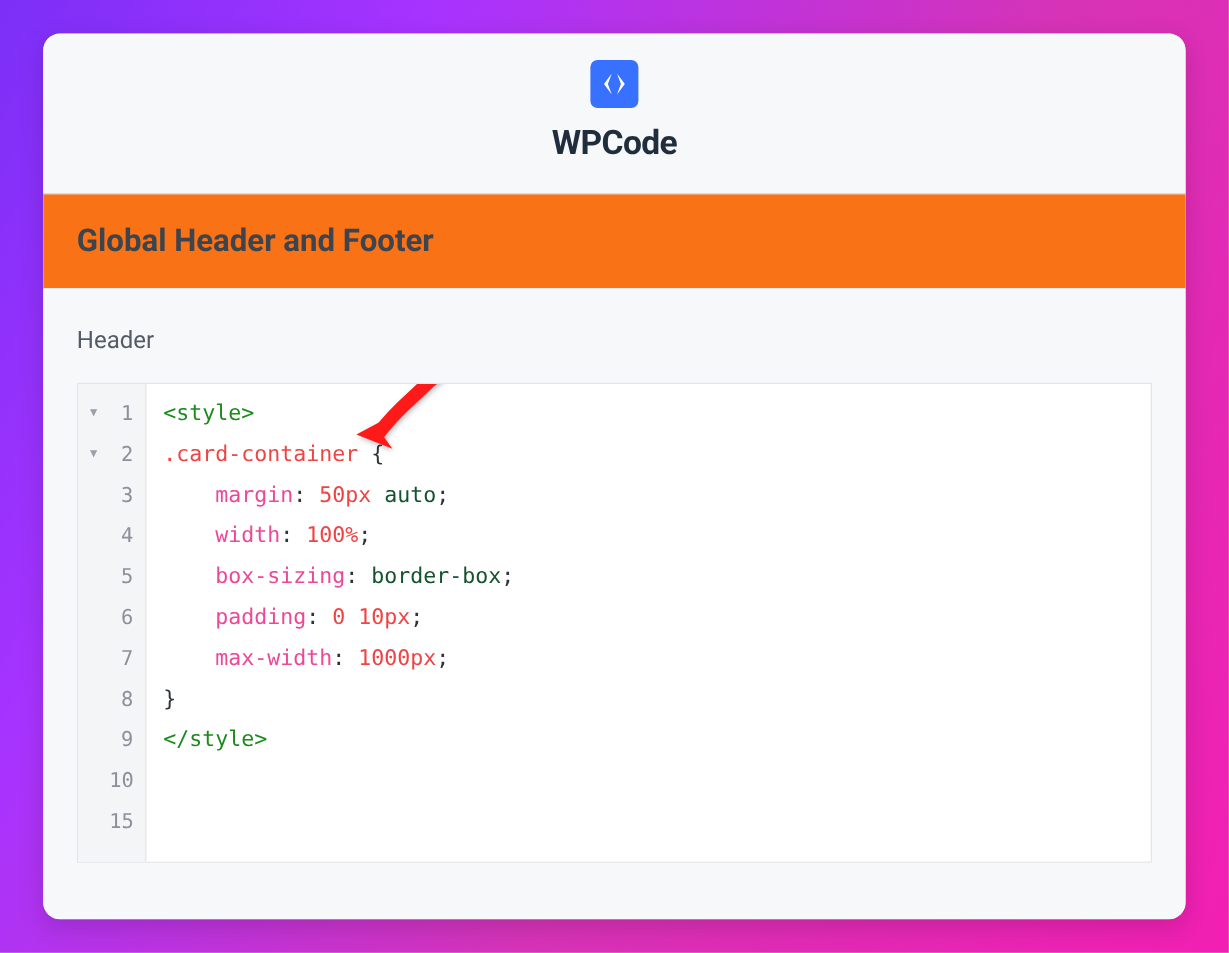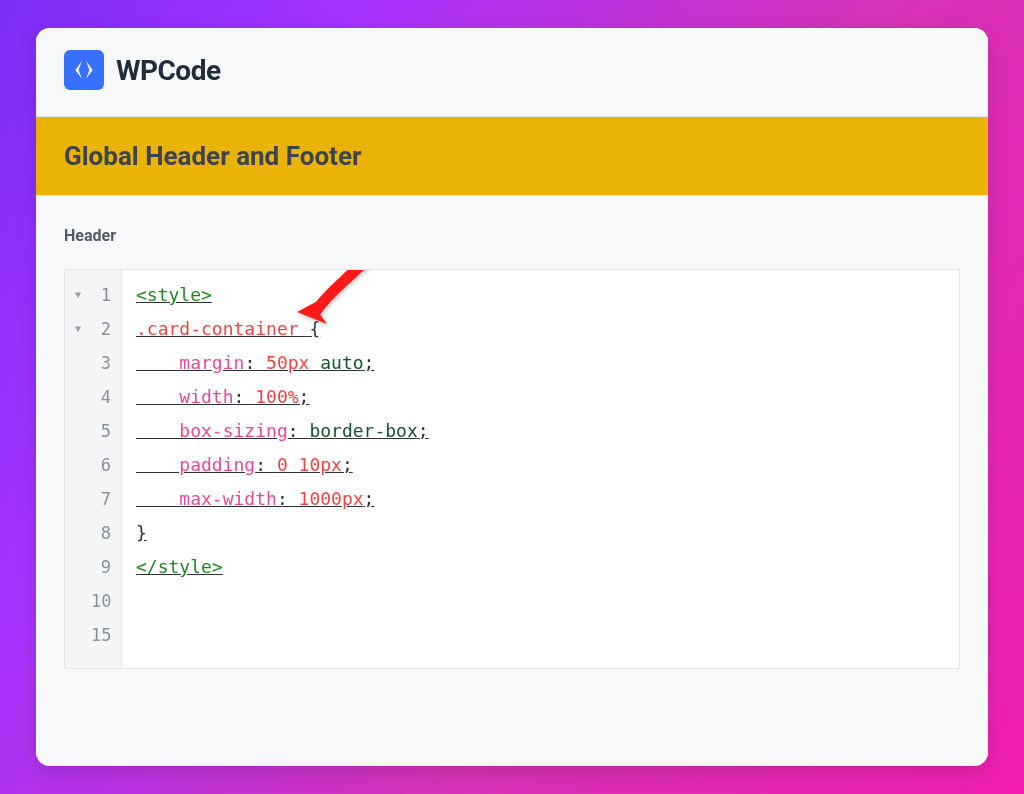--- a/index.html
+++ b/index.html
@@ -24,20 +24,21 @@
       overflow: hidden;
       display: flex;
       flex-direction: column;
     }
     .brand-header {
       background: #f7f8fa;
       padding: 22px 28px 26px 28px;
       display: flex;
       align-items: center;
       gap: 12px;
+      flex-direction: column;
     }
     .brand-icon {
       width: 40px;
       height: 40px;
       background: #3871ff;
       border-radius: 6px;
       display: flex;
       align-items: center;
       justify-content: center;
     }
@@ -49,36 +50,36 @@
     .brand-name {
       font-size: 28px;
       font-weight: 700;
       color: #1f2d3d;
       letter-spacing: -0.5px;
     }
     .page-title-bar {
       border-top: 1px solid #e5e7eb;
       border-bottom: 1px solid #e5e7eb;
       padding: 24px 28px;
-      background: #eab308;
+      background: #f97316;
     }
     .page-title {
       font-size: 26px;
       font-weight: 700;
       color: #3e444e;
     }
     .content-area {
       background: #f7f8fa;
       flex: 1;
       padding: 30px 28px 28px 28px;
       overflow: hidden;
     }
     .section-label {
-      font-size: 16px;
-      font-weight: 700;
+      font-size: 20px;
+      font-weight: 400;
       color: #555b66;
       margin-bottom: 24px;
     }
     .editor {
       border: 1px solid #e3e5e9;
       background: #ffffff;
       display: flex;
       font-family: "SF Mono", Monaco, Menlo, Consolas, monospace;
       font-size: 18px;
       line-height: 34px;
@@ -108,21 +109,20 @@
     }
     .line-num {
       color: #8b919a;
       font-size: 17px;
       width: 20px;
     }
     .code-pane {
       padding: 8px 14px;
       white-space: pre;
       color: #2e3338;
-      text-decoration: underline;
     }
     .code-line {
       height: 34px;
       display: flex;
       align-items: center;
     }
     .tag { color: #1e8a1e; }
     .selector { color: #ef4444; }
     .prop { color: #ec4899; }
     .value-num { color: #ef4444; text-align: center; }

